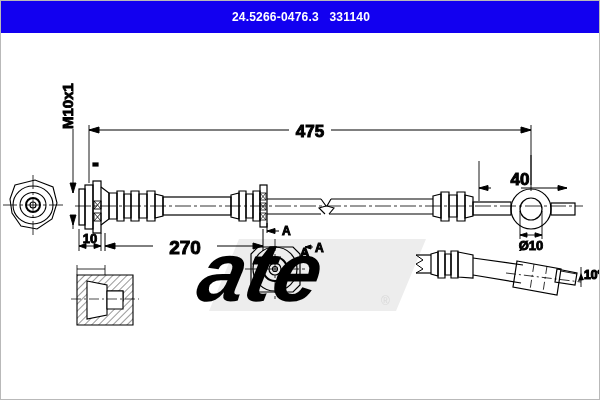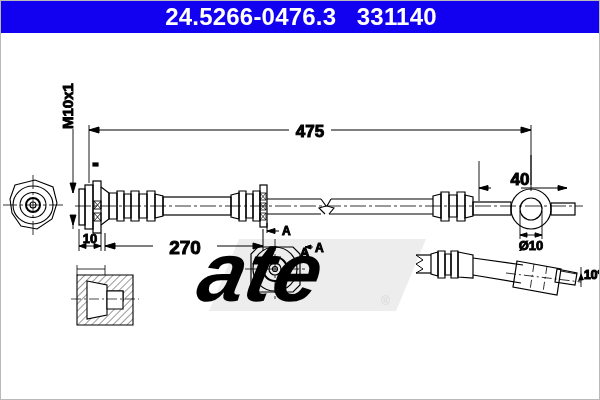--- a/index.html
+++ b/index.html
@@ -25,21 +25,21 @@
     top: 0;
     width: 600px;
     height: 32px;
     background: #1200f0;
     display: flex;
     align-items: center;
     justify-content: center;
   }
   #header-title {
     color: #ffffff;
-    font-size: 24px;
+    font-size: 12px;
     font-weight: bold;
     letter-spacing: 0.2px;
     white-space: pre;
     font-family: "Liberation Sans", sans-serif;
   }
   #drawing-area {
     position: absolute;
     left: 0;
     top: 32px;
     width: 598px;

